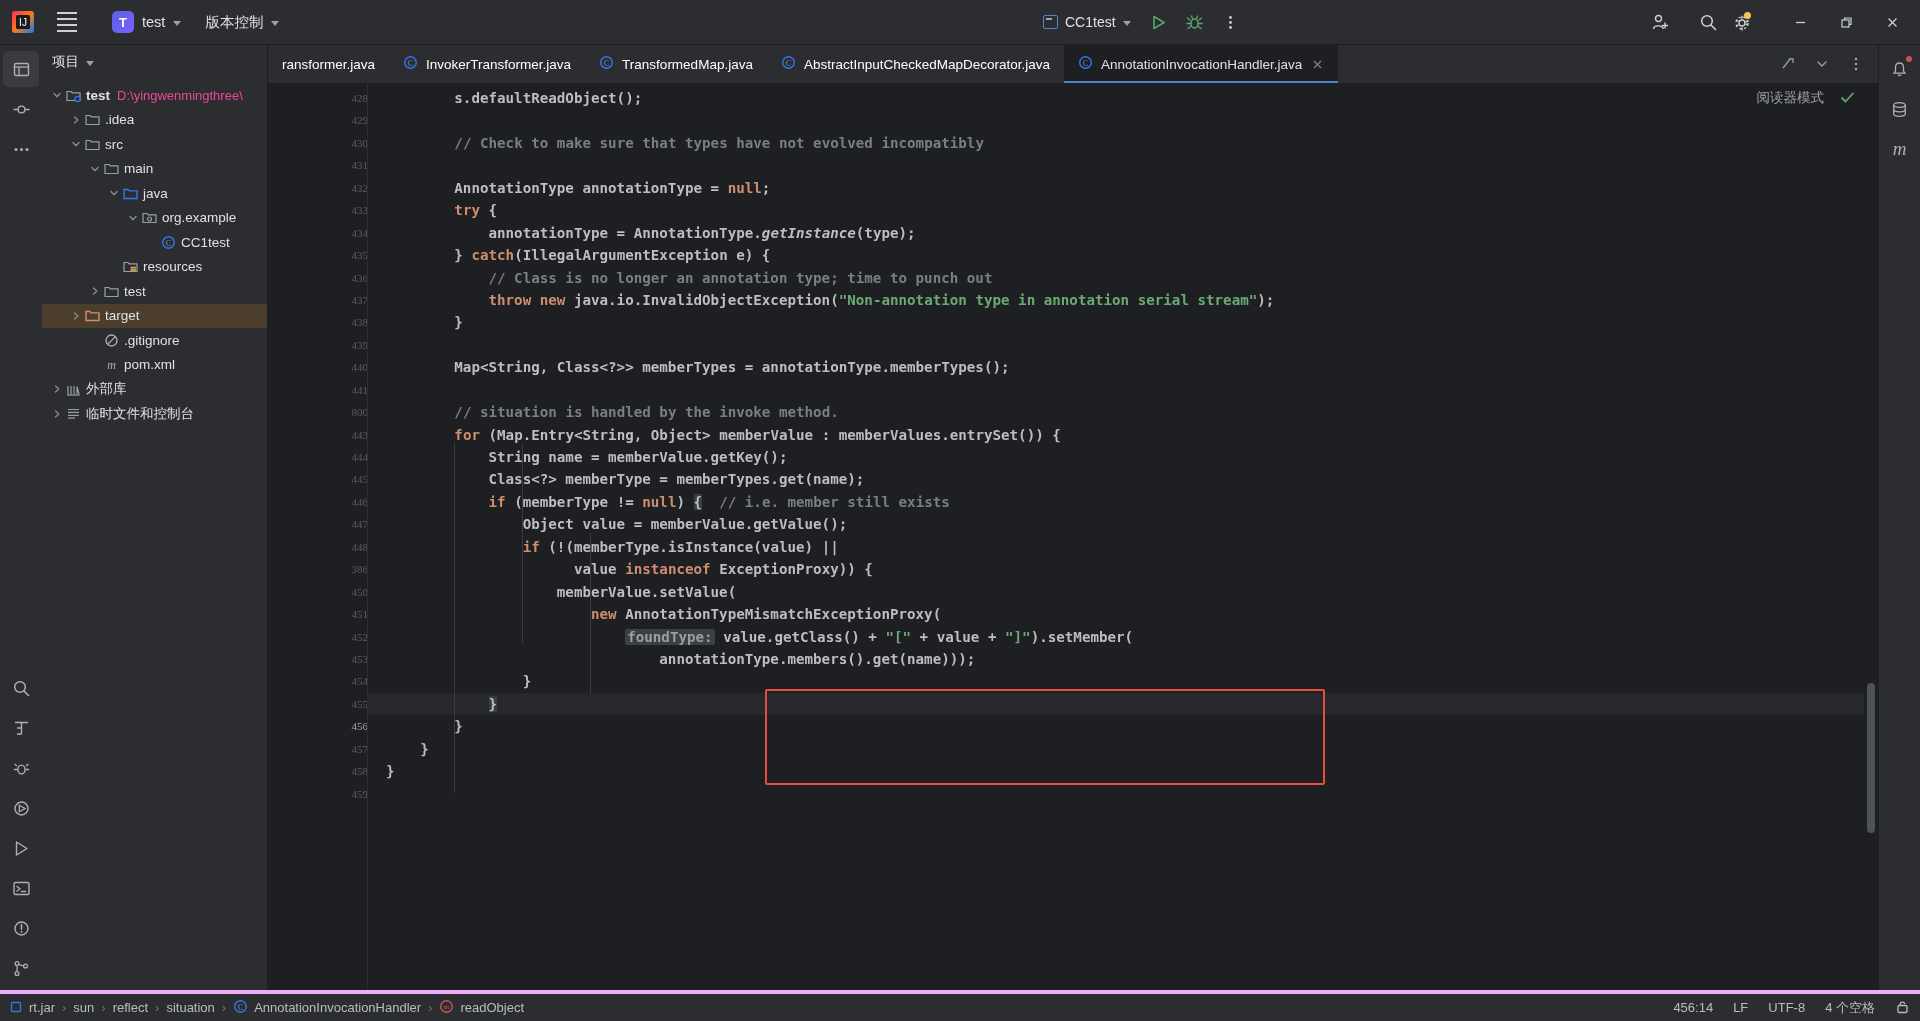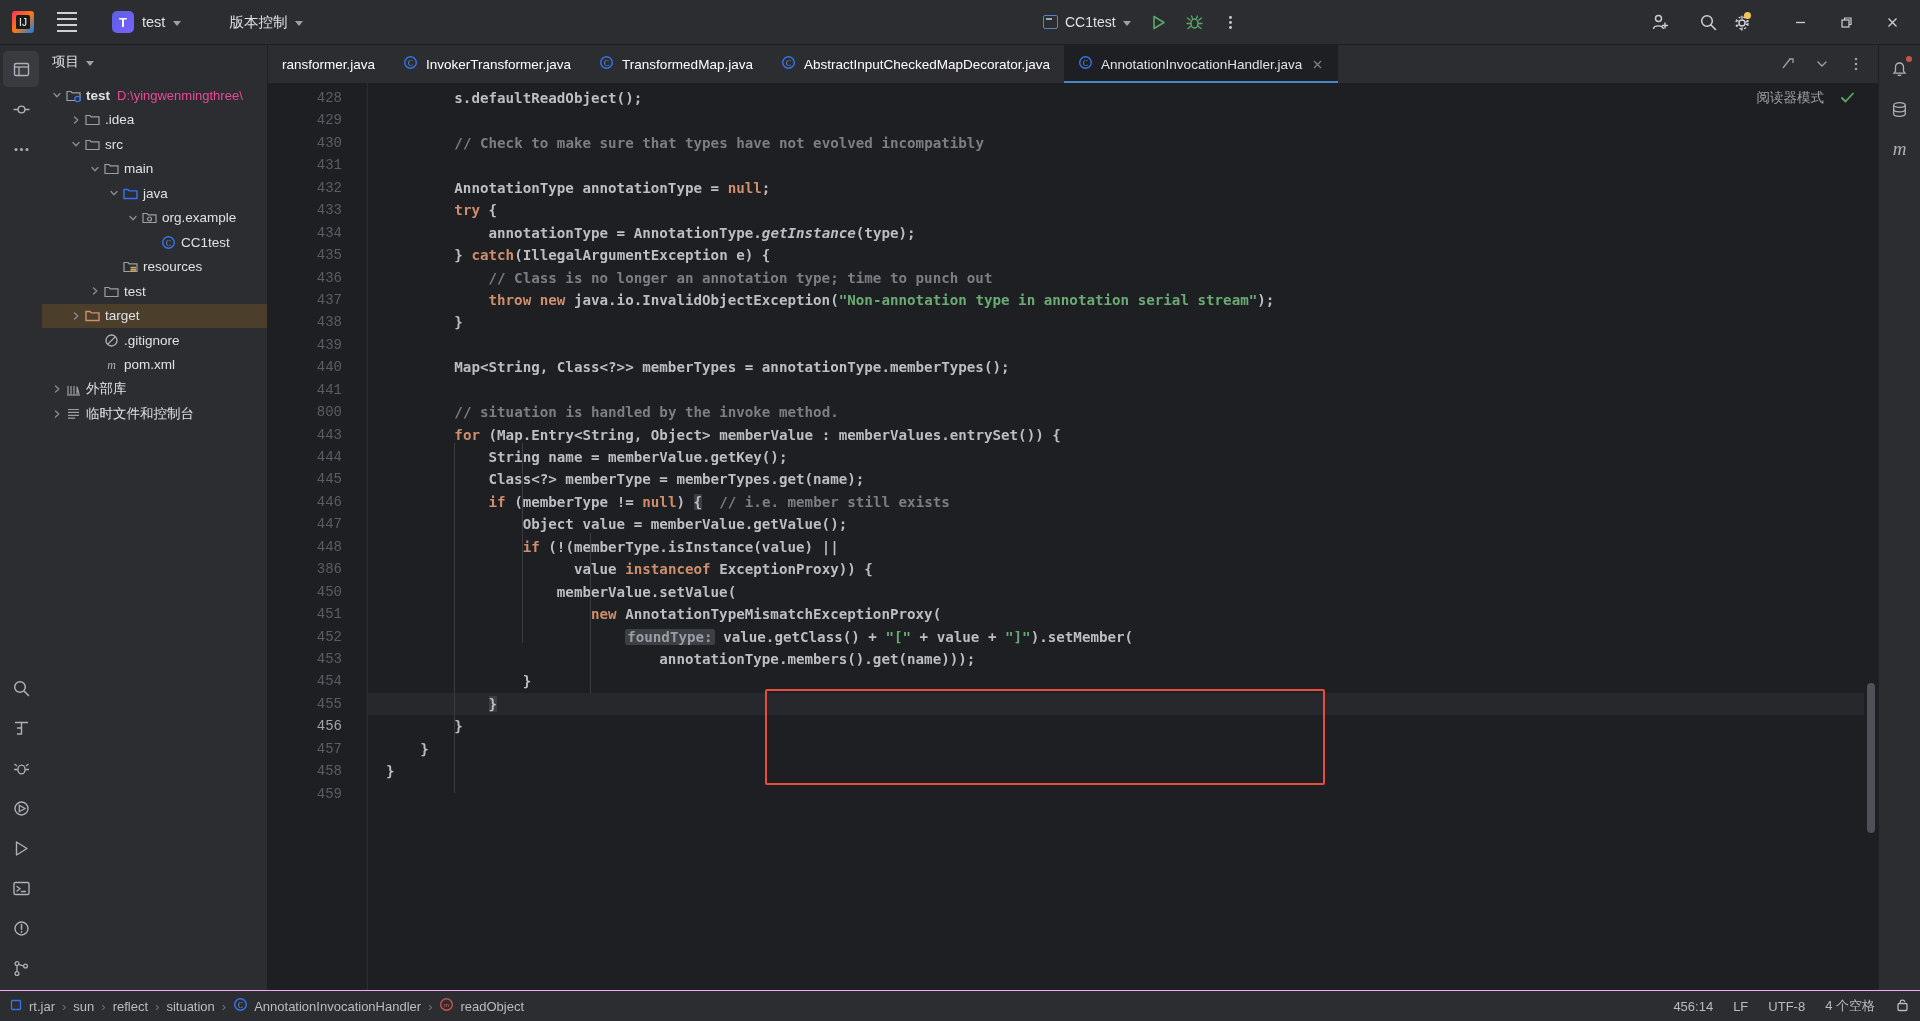--- a/index.html
+++ b/index.html
@@ -25,21 +25,21 @@
     display:flex; align-items:center; gap:8px; margin-left:20px; padding:3px 8px;
     border-radius:5px; cursor:pointer;
   }
   .proj-square {
     width:22px;height:22px;border-radius:5px;
     background:linear-gradient(135deg,#5a5fe0,#7b61ff);
     color:#fff;font-size:13px;display:flex;align-items:center;justify-content:center;font-weight:600;
   }
   .proj-name { font-size:14.5px; color:#dfe1e5; }
   .chev { width:0;height:0;border-left:4px solid transparent;border-right:4px solid transparent;border-top:5px solid #9da0a8; margin-top:2px;}
-  .vcs-chip { display:flex;align-items:center;gap:8px;margin-left:32px;padding:3px 8px;border-radius:5px;cursor:pointer;font-size:14.5px;color:#dfe1e5;}
+  .vcs-chip { display:flex;align-items:center;gap:8px;margin-left:8px;padding:3px 8px;border-radius:5px;cursor:pointer;font-size:14.5px;color:#dfe1e5;}
 
   .tb-center { position:absolute; left:1035px; display:flex; align-items:center; gap:4px; }
   .runcfg { display:flex;align-items:center;gap:7px;padding:3px 8px;border-radius:5px;cursor:pointer;font-size:14px;color:#dfe1e5;}
   .cfg-ico { width:15px;height:14px;border:1.6px solid #5a83c4;border-radius:2px;position:relative;}
   .cfg-ico:after{content:"";position:absolute;top:2px;left:2px;width:6px;height:2px;background:#8fa9cc;}
   .icbtn { width:32px;height:32px;display:flex;align-items:center;justify-content:center;border-radius:5px;cursor:pointer;}
   .tb-right { position:absolute; right:6px; display:flex; align-items:center; gap:2px; }
   .wbtn { width:44px;height:40px;display:flex;align-items:center;justify-content:center;cursor:pointer;}
   .gear-dot{position:absolute;width:7px;height:7px;border-radius:50%;background:#f2c55c;top:6px;right:7px;}
 
@@ -70,21 +70,21 @@
   .tabbar { height:38px; background:#2b2d30; display:flex; align-items:stretch; position:relative; flex:0 0 38px; overflow:hidden;}
   .tab { display:flex;align-items:center;gap:8px;padding:0 14px;font-size:13.5px;color:#ffffff;cursor:pointer;white-space:nowrap;position:relative;}
   .tab.active{background:#1e1f22;color:#dfe1e5;}
   .tab.active:after{content:"";position:absolute;left:0;right:0;bottom:0;height:2px;background:#4a88c7;}
   .tab .x { width:14px;height:14px;opacity:.65; display:flex;align-items:center;justify-content:center;}
   .tabbar-right{margin-left:auto;display:flex;align-items:center;gap:2px;padding-right:6px;}
 
   
   .codewrap { flex:1; display:flex; position:relative; min-height:0; background:#1e1f22; overflow:hidden;}
   .gutter { width:100px; flex:0 0 100px; text-align:right; padding-top:4px; background:#1e1f22; position:relative;}
-  .gutter .ln { height:22.45px; line-height:22.45px; font-family:Liberation Mono, monospace; font-size:14px; color:#5a5d63; padding-right:26px;}
+  .gutter .ln { height:22.45px; line-height:22.45px; font-family:Liberation Serif, serif; font-size:11px; color:#5a5d63; padding-right:0;}
   .gutter .ln.cur { color:#a2a5ab; }
   .gutter-sep { position:absolute; right:0; top:0; bottom:0; width:1px; background:#2b2d30;}
   .code { flex:1; padding-top:4px; position:relative; overflow:hidden;}
   .cl { height:22.45px; line-height:22.45px; font-family:"DejaVu Sans Mono", monospace; font-size:14.2px; white-space:pre; color:#bcbec4; padding-left:18px;font-weight:bold;}
   .cl.curline { background:#26282e; }
   .kw { color:#cf8e6d; }
   .str { color:#6aab73; }
   .cmt { color:#7a7e85; }
   .ital { font-style: italic; color:#bcbec4;}
   .param { background:#3c3f43; color:#9b9ea4; border-radius:2px; padding:0 2px; font-style:normal;}
@@ -98,21 +98,21 @@
   .checkmark { position:absolute; right:22px; top:6px; }
 
   
   .rightscroll { width:14px; flex:0 0 14px; position:relative; background:#1e1f22;}
   .scrollthumb { position:absolute; right:3px; width:8px; border-radius:4px; background:#4e5157;}
 
   
   .rightbar { width:42px; background:#2b2d30; flex:0 0 42px; display:flex; flex-direction:column; align-items:center; padding-top:6px; border-left:1px solid #1e1f22;}
 
   
-  .statusbar { height:31px; flex:0 0 31px; background:#2b2d30; display:flex; align-items:center; font-size:13px; color:#9da0a8; padding:0 10px; border-top:1px solid #f0abfc;}
+  .statusbar { height:31px; flex:0 0 31px; background:#2b2d30; display:flex; align-items:center; font-size:13px; color:#9da0a8; padding:0 10px; border-top:4px solid #f0abfc;}
   .crumbs { display:flex; align-items:center; gap:7px; }
   .crumb { display:flex;align-items:center;gap:6px;cursor:pointer;color:#b9bcc2;}
   .sep { color:#6f737a; }
   .status-right { margin-left:auto; display:flex; align-items:center; gap:20px; }
   .sitem { cursor:pointer; color:#b9bcc2;}
 </style>
 </head>
 <body>
 
 <div id="app">

